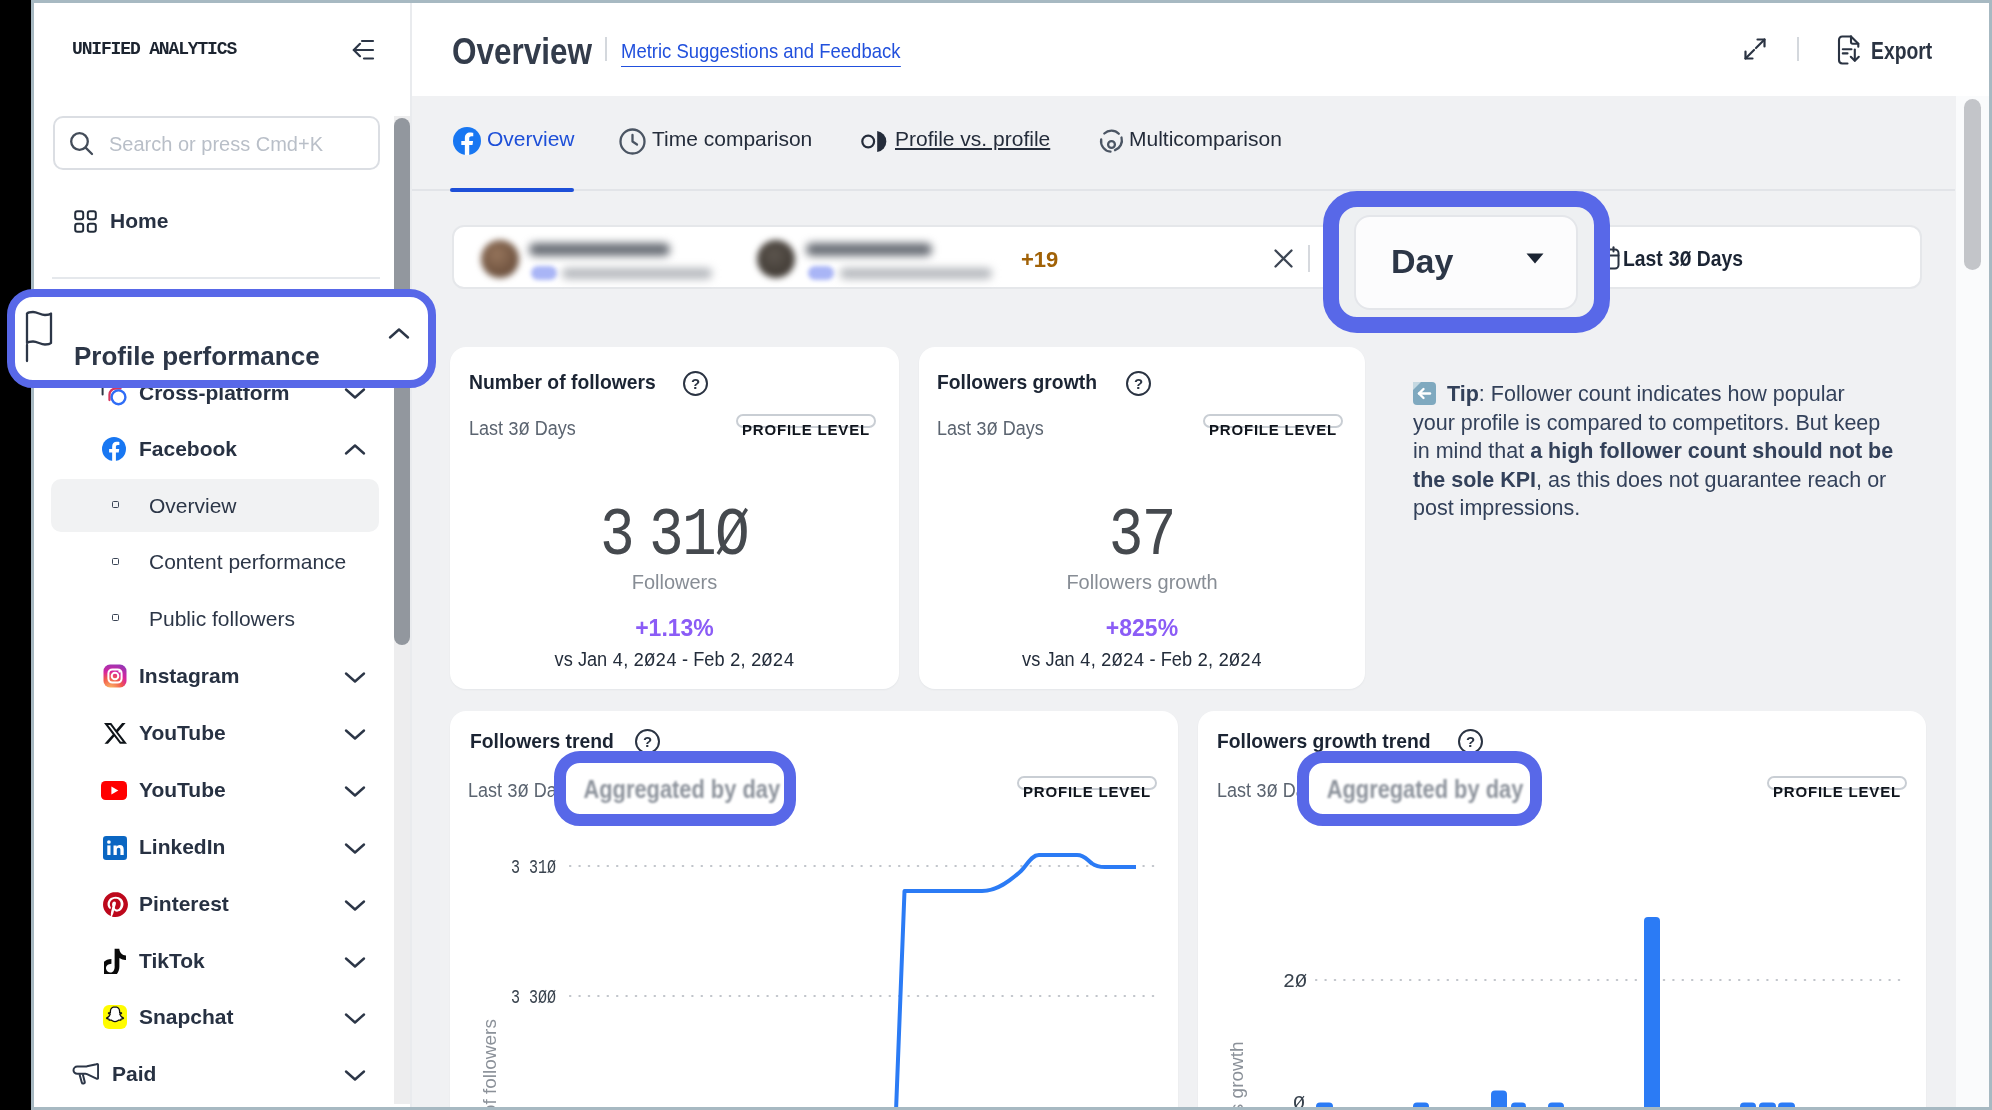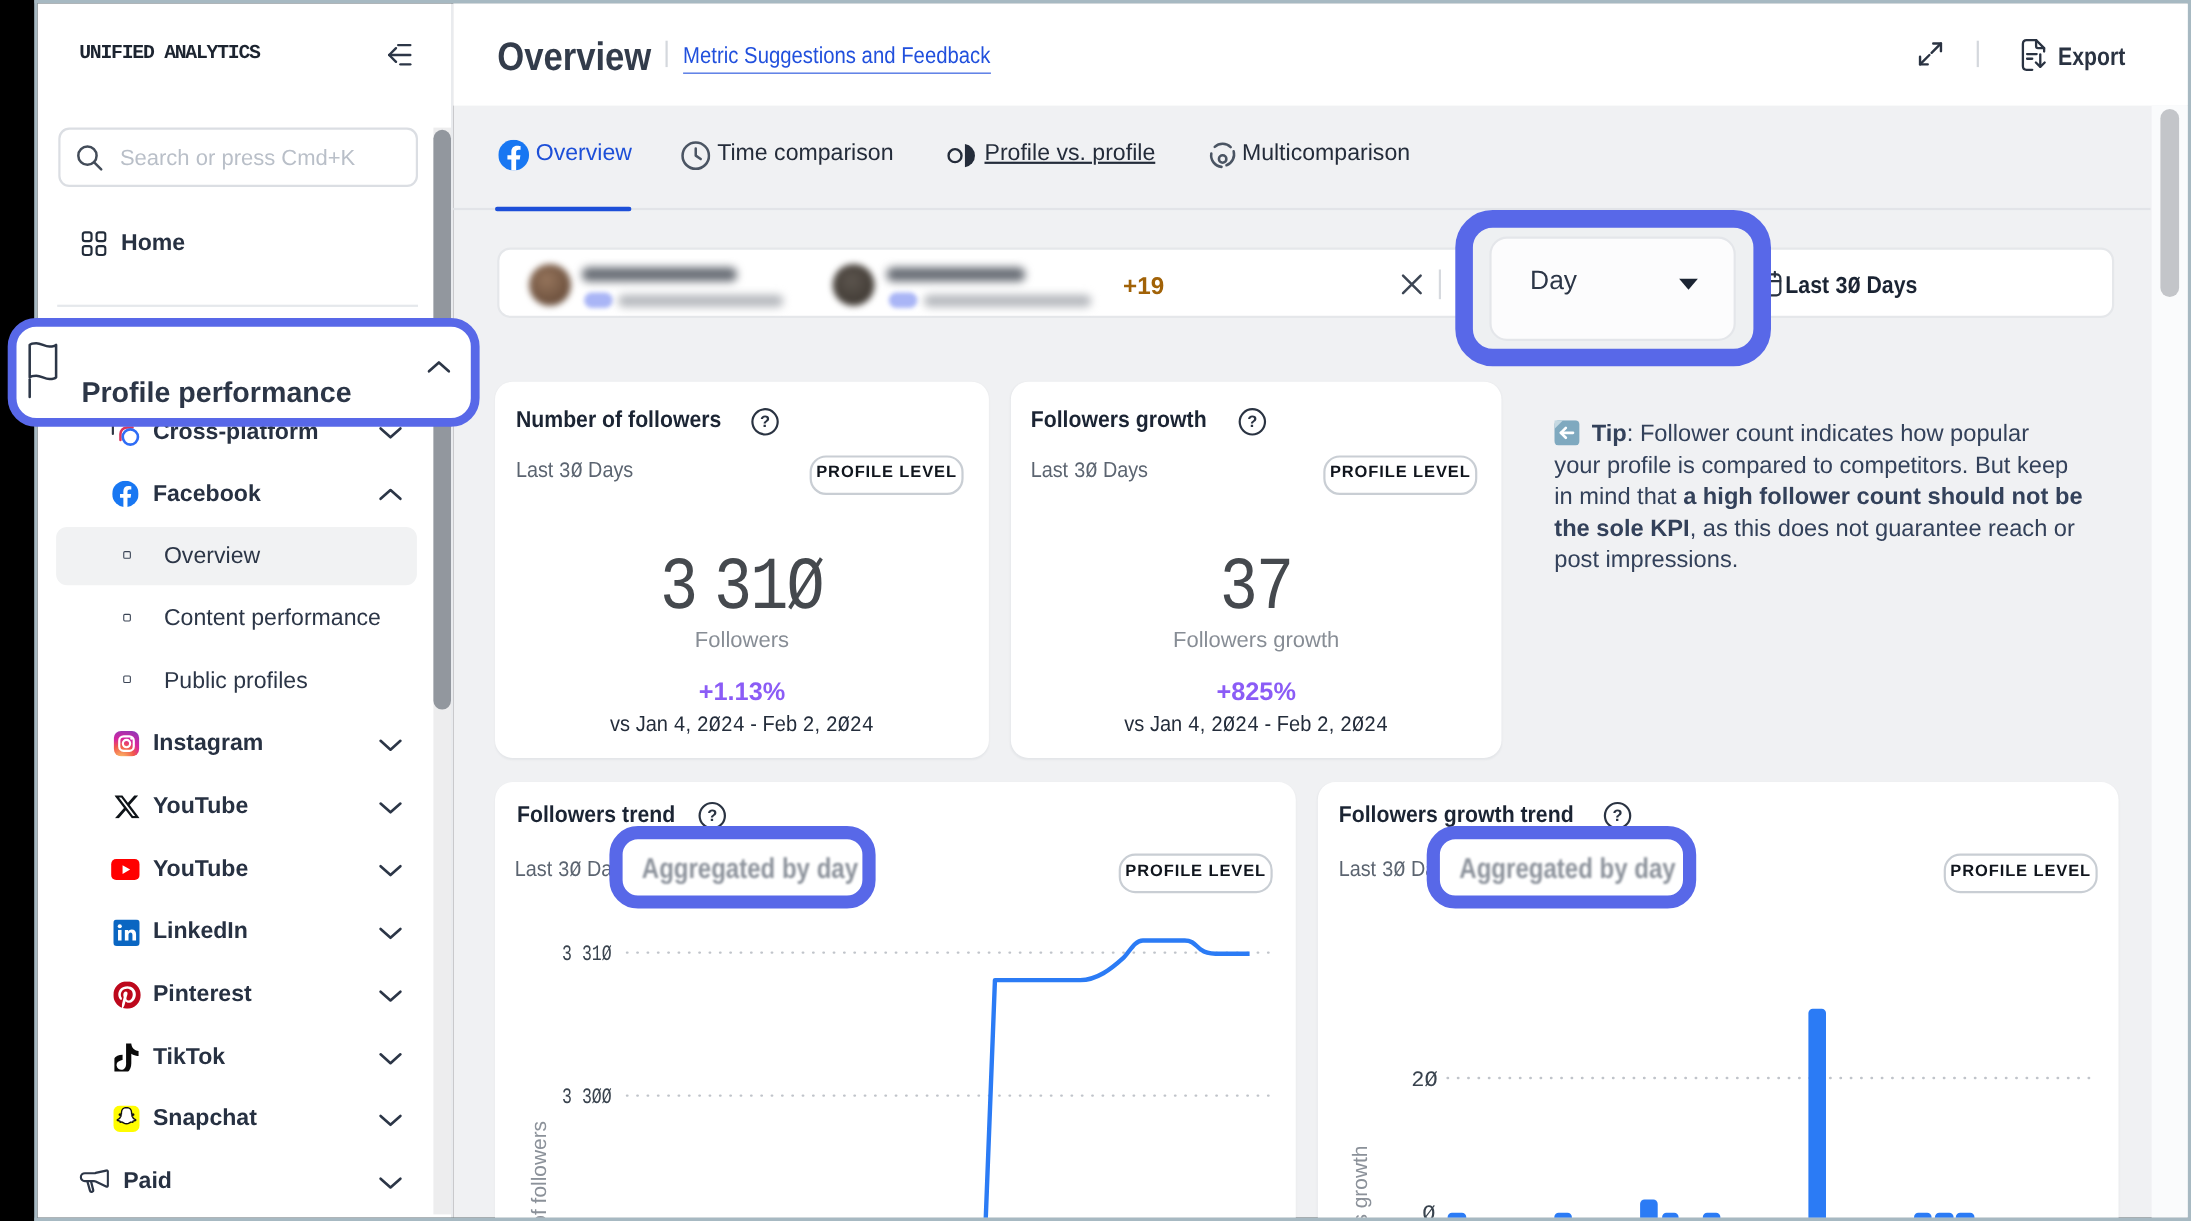--- a/index.html
+++ b/index.html
@@ -50,21 +50,21 @@
   .blur4 { filter:blur(4px); }
 
   
   .card { background:#fff; border-radius:16px; box-shadow:0 1px 2px rgba(20,30,50,0.05); }
   #card1 { left:450px; top:347px; width:449px; height:342px; }
   #card2 { left:919px; top:347px; width:446px; height:342px; }
   #card3 { left:450px; top:711px; width:728px; height:396px; border-bottom-left-radius:0; border-bottom-right-radius:0;}
   #card4 { left:1198px; top:711px; width:728px; height:396px; border-bottom-left-radius:0; border-bottom-right-radius:0;}
   .c-title { font-size:21px; font-weight:700; color:#1b2433; transform:scaleX(0.92); transform-origin:left center; }
   .c-gray { font-size:20px; color:#5b6470; transform:scaleX(0.9); transform-origin:left center; }
-  .pill { height:36px; border:2px solid #c9ced4; border-radius:15px; background:#fff; font-weight:700; font-size:15px; letter-spacing:0.8px; color:#10151d; text-align:center; line-height:27px;}
+  .pill { height:14px; border:2px solid #c9ced4; border-radius:15px; background:#fff; font-weight:700; font-size:15px; letter-spacing:0.8px; color:#10151d; text-align:center; line-height:27px;}
   .qmark { width:25px; height:25px; border:2px solid #2a3342; border-radius:50%; color:#2a3342; font-size:15px; font-weight:700; text-align:center; line-height:21px; }
   .bignum { font-family:"Liberation Mono",monospace; font-weight:400; color:#45494e; }
   .green { color:#8b5cf6; font-weight:700; }
 
   
   .ring { border-style:solid; border-color:#5868e8; z-index:60; }
 
   .numsq { display:inline-block; transform:scaleX(0.85); transform-origin:center; letter-spacing:-2px;}
   .aggtext { left:0; right:0; top:11px; text-align:center; font-size:26px; font-weight:600; color:#8d939c; filter:blur(1px); transform:scaleX(0.84); white-space:nowrap; }
 
@@ -132,21 +132,21 @@
 <svg class="abs chev" style="left:344px;top:443px" width="22" height="13" viewBox="0 0 22 13">
     <polyline points="2,10.5 11,2.5 20,10.5" stroke="#2c3647" stroke-width="2.4" fill="none" stroke-linecap="round" stroke-linejoin="round"></polyline>
   </svg>
 
 <div class="abs sel-row"></div>
 <div class="abs bullet" style="left:112px;top:501px"></div>
 <div class="abs sb-sub" style="left:149px;top:494px">Overview</div>
 <div class="abs bullet" style="left:112px;top:558px"></div>
 <div class="abs sb-sub" style="left:149px;top:550px">Content performance</div>
 <div class="abs bullet" style="left:112px;top:614px"></div>
-<div class="abs sb-sub" style="left:149px;top:607px">Public profiles</div>
+<div class="abs sb-sub" style="left:149px;top:607px">Public followers</div>
 
 <svg class="abs" style="left:103px;top:664px" width="24" height="24" viewBox="0 0 24 24">
   <defs>
       <radialGradient id="ig" cx="0.3" cy="1.1" r="1.3">
     <stop offset="0" stop-color="#fdc468"></stop>
         <stop offset="0.4" stop-color="#f1584c"></stop>
         <stop offset="0.62" stop-color="#d6249f"></stop>
         <stop offset="0.95" stop-color="#8a3ab9"></stop>
   </radialGradient>
     </defs>
@@ -380,21 +380,21 @@
     </g>
   </svg>
   <div class="abs" style="left:59px;top:23px;font-size:26px;font-weight:700;color:#2c3647;margin-top:21px;">Profile performance</div>
   <svg class="abs" style="left:373px;top:30px" width="22" height="13" viewBox="0 0 22 13">
       <polyline points="2,10.5 11,2.5 20,10.5" stroke="#2c3647" stroke-width="2.4" fill="none" stroke-linecap="round" stroke-linejoin="round"></polyline>
     </svg>
 </div>
 
 <div class="abs ring" style="left:1323px;top:191px;width:287px;height:142px;border-width:16px;border-radius:34px;background:#eef0f2;">
   <div class="abs" style="left:15px;top:8px;width:224px;height:95px;background:#fcfcfd;border:2px solid #e4e6ea;border-radius:16px;"></div>
-  <div class="abs" style="left:52px;top:35px;font-size:24px;font-weight:400;color:#2c3647;">Day</div>
+  <div class="abs" style="left:52px;top:35px;font-size:34px;font-weight:700;color:#2c3647;">Day</div>
   <svg class="abs" style="left:186px;top:45px" width="20" height="13" viewBox="0 0 20 13">
       <polygon points="1.5,1.5 18.5,1.5 10,11.5" fill="#1b2433"></polygon>
     </svg>
 </div>
 
 <div class="abs ring" style="left:554px;top:751px;width:242px;height:75px;border-width:12px;border-radius:26px;background:#fff;">
   <div class="abs aggtext">Aggregated by day</div>
 </div>
 <div class="abs ring" style="left:1297px;top:751px;width:245px;height:75px;border-width:12px;border-radius:26px;background:#fff;">
   <div class="abs aggtext">Aggregated by day</div>

